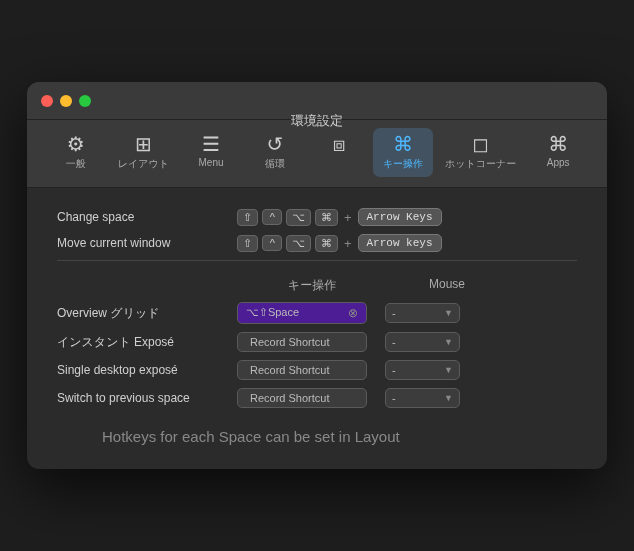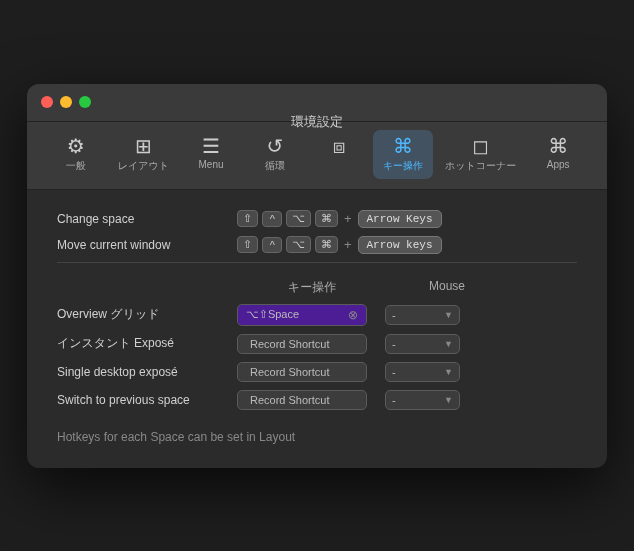--- a/index.html
+++ b/index.html
@@ -201,21 +201,22 @@
       width: 75px;
       cursor: pointer;
     }
     .mouse-dropdown .chevron {
       font-size: 9px;
       color: #888;
     }
     .footer-note {
       margin-top: 20px;
       color: #888;
-      font-size: 12px;
+      font-size: 15px;
+      margin-left: 45px;
     }
     .separator {
       height: 1px;
       background: #444;
       margin: 4px 0 14px;
     }
   </style>
 </head>
 <body>
 

